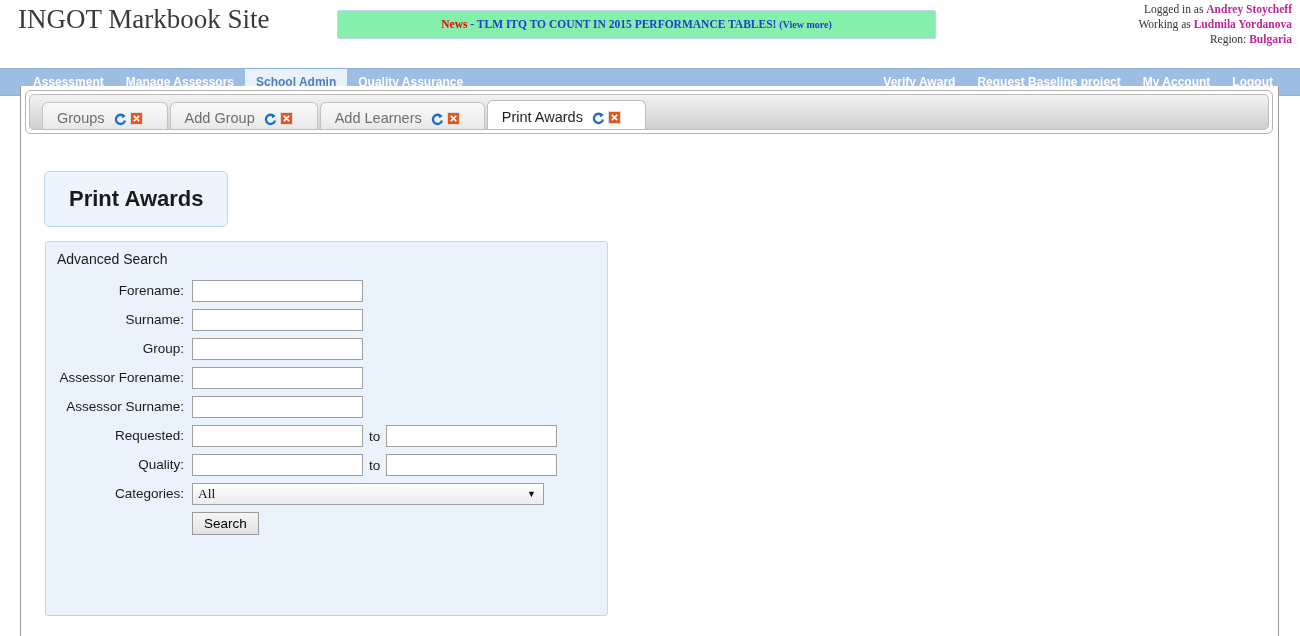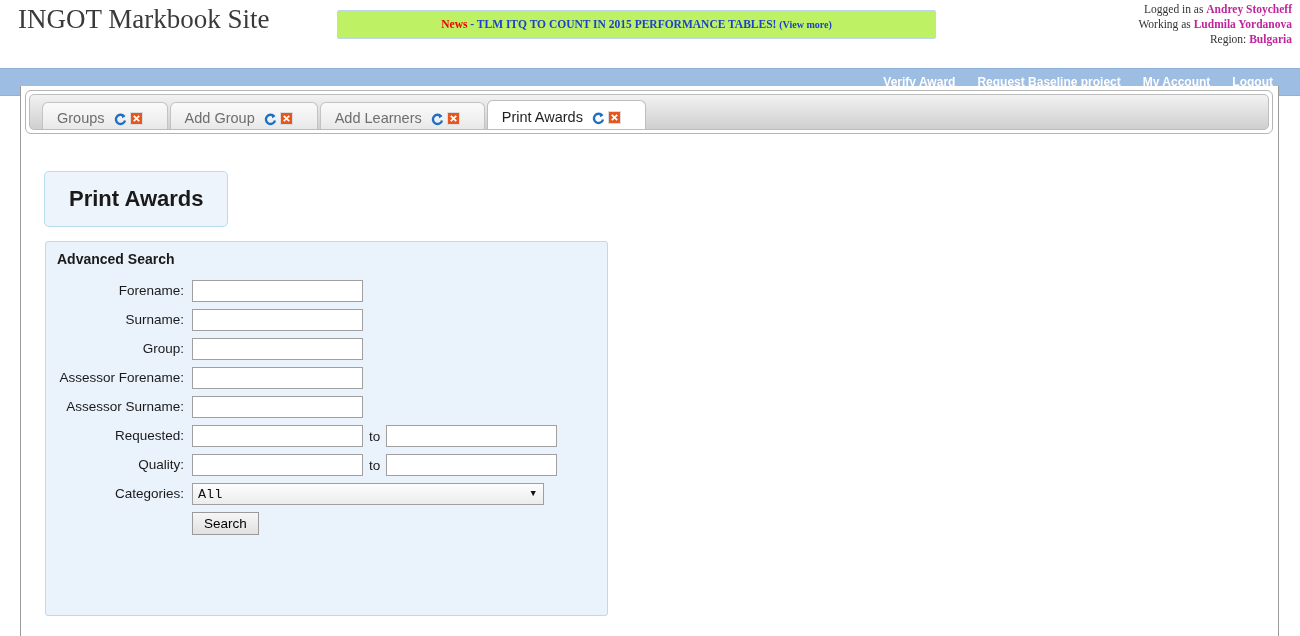--- a/index.html
+++ b/index.html
@@ -32,21 +32,21 @@
     font-weight: normal;
     letter-spacing: 0px;
     white-space: nowrap;
   }
   .news-box {
     position: absolute;
     left: 337px;
     top: 10px;
     width: 597px;
     height: 27px;
-    background: #bef264;
+    background: #86efac;
     border: 1px solid #bdd6ee;
     border-radius: 2px;
     text-align: center;
     line-height: 27px;
     font-size: 11.5px;
     font-weight: bold;
     white-space: nowrap;
   }
   .news-label { color: #ee0000; }
   .news-text  { color: #1b42c8; }
@@ -194,21 +194,21 @@
     background: #eaf2fb;
     border: 1px solid #b9dcee;
     border-radius: 3px;
     box-sizing: border-box;
   }
   .panel-title {
     position: absolute;
     left: 11px;
     top: 9px;
     font-size: 14px;
-    font-weight: bold;
+    font-weight: normal;
     color: #1a1a1a;
   }
   .form {
     position: absolute;
     left: 0;
     top: 38px;
     width: 100%;
   }
   .frow {
     display: flex;
@@ -240,21 +240,21 @@
     font-size: 13.5px;
     color: #1a1a1a;
     margin: 0 6px;
   }
   .fselect {
     width: 352px;
     height: 22px;
     border: 1px solid #a0a0a0;
     background: linear-gradient(to bottom, #fdfdfd 0%, #ececec 100%);
     box-sizing: border-box;
-    font-family: Liberation Mono, monospace;
+    font-family: Liberation Serif, serif;
     font-size: 13.5px;
     color: #111111;
     position: relative;
     display: flex;
     align-items: center;
     padding-left: 5px;
     cursor: pointer;
   }
   .fselect .caret {
     position: absolute;
@@ -288,20 +288,26 @@
   </div>
 
   <div class="user-info">
     <div><span>Logged in as </span><b>Andrey Stoycheff</b></div>
     <div><span>Working as </span><b>Ludmila Yordanova</b></div>
     <div><span>Region: </span><b>Bulgaria</b></div>
   </div>
 </div>
 
 <div class="navbar">
+  <div class="nav-left">
+    <div class="nav-item">Assessment</div>
+    <div class="nav-item">Manage Assessors</div>
+    <div class="nav-item active">School Admin</div>
+    <div class="nav-item">Quality Assurance</div>
+  </div>
   <div class="nav-right">
     <div class="nav-item">Verify Award</div>
     <div class="nav-item">Request Baseline project</div>
     <div class="nav-item">My Account</div>
     <div class="nav-item">Logout</div>
   </div>
 </div>
 
 <div class="content-wrap">
 

